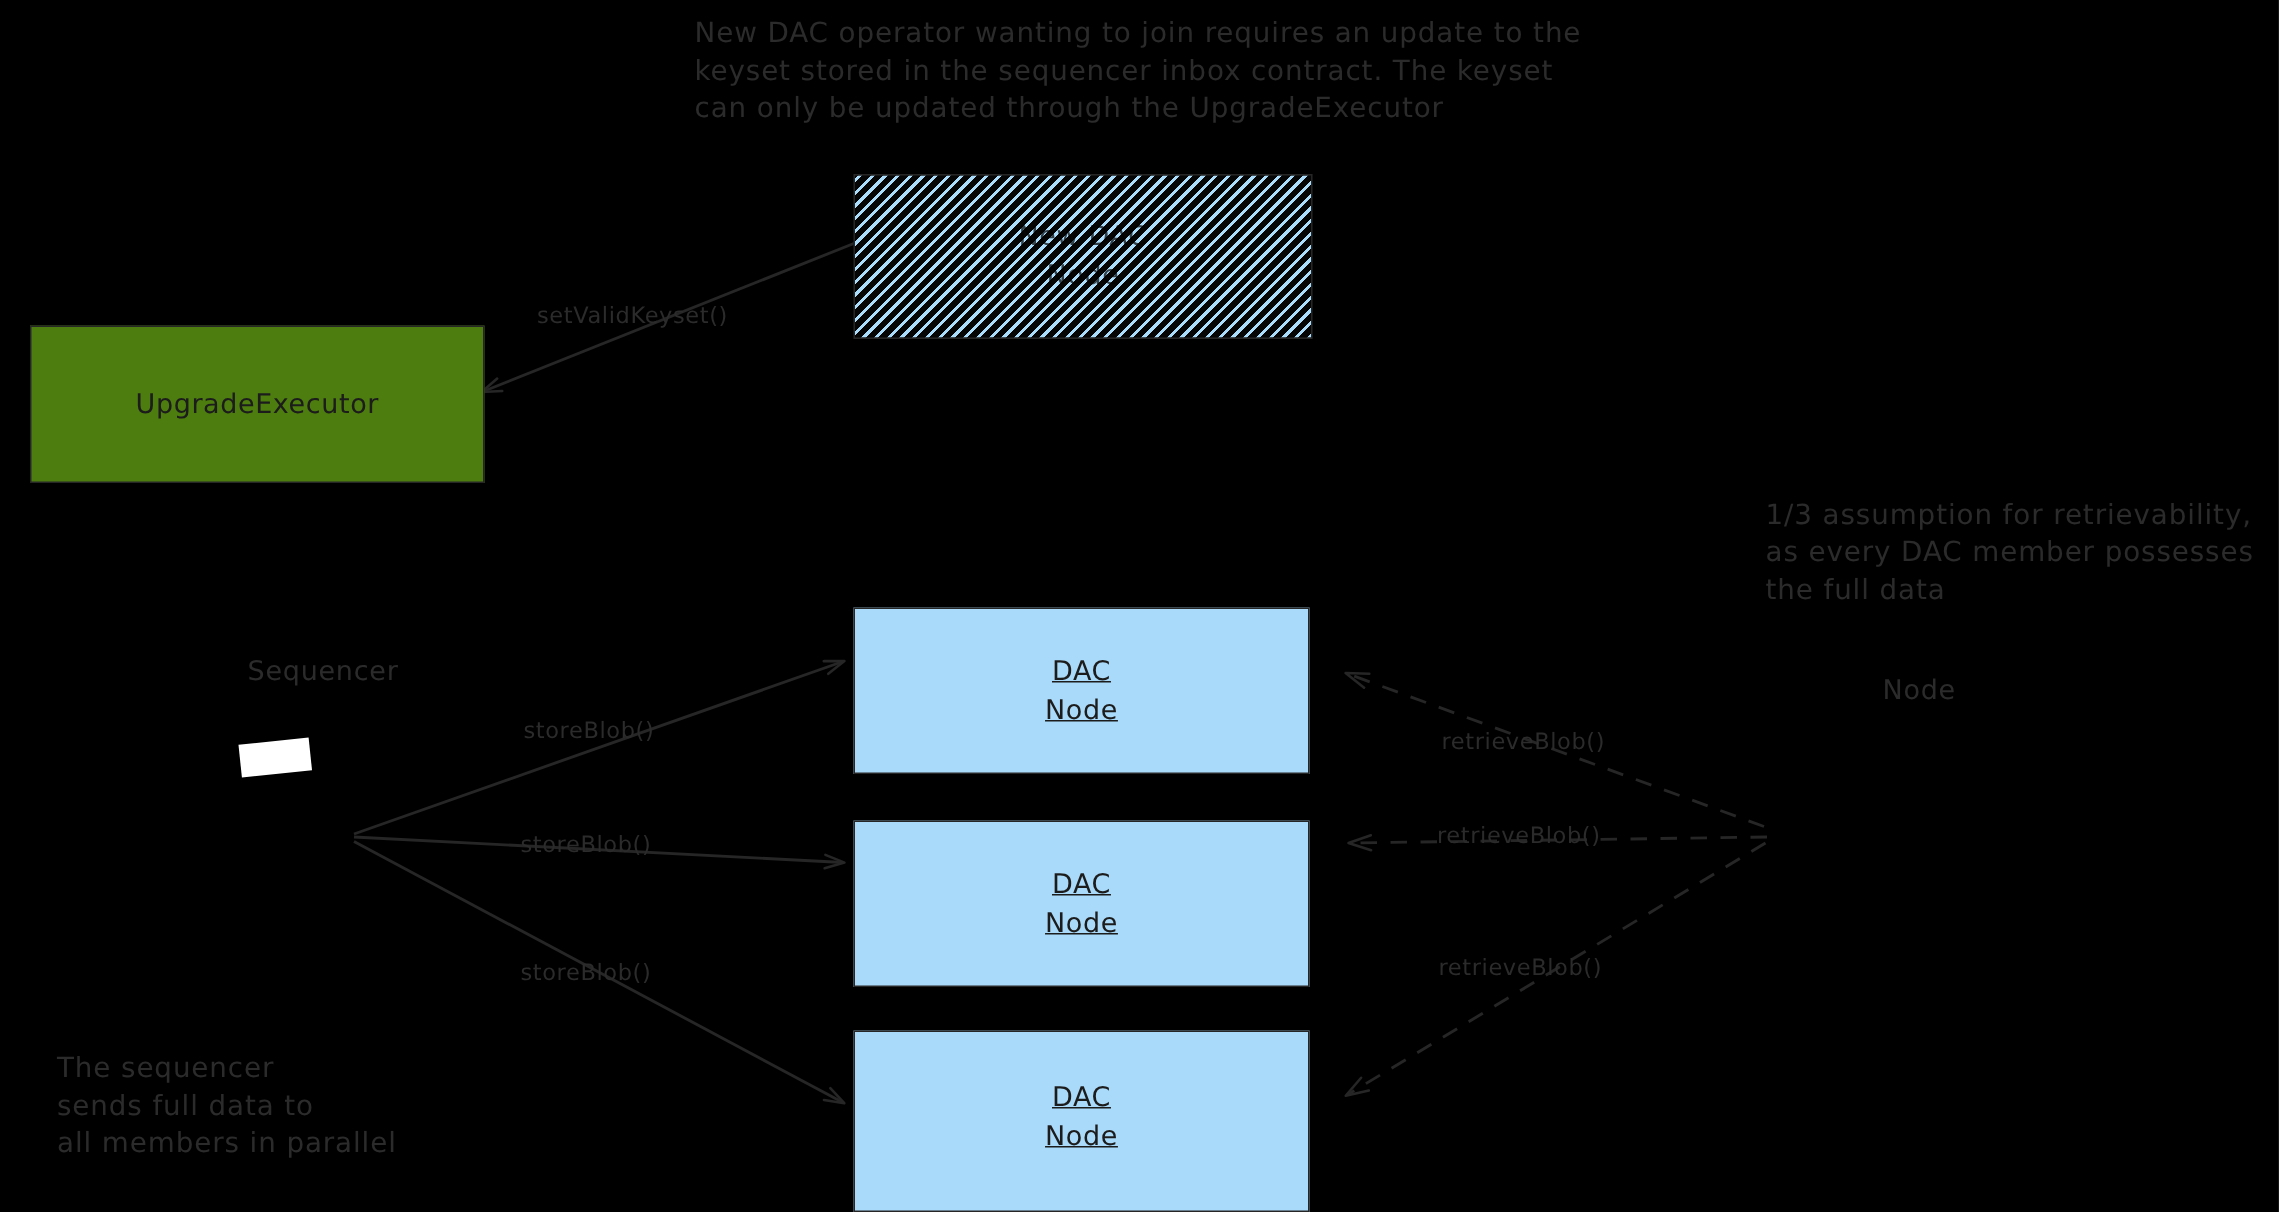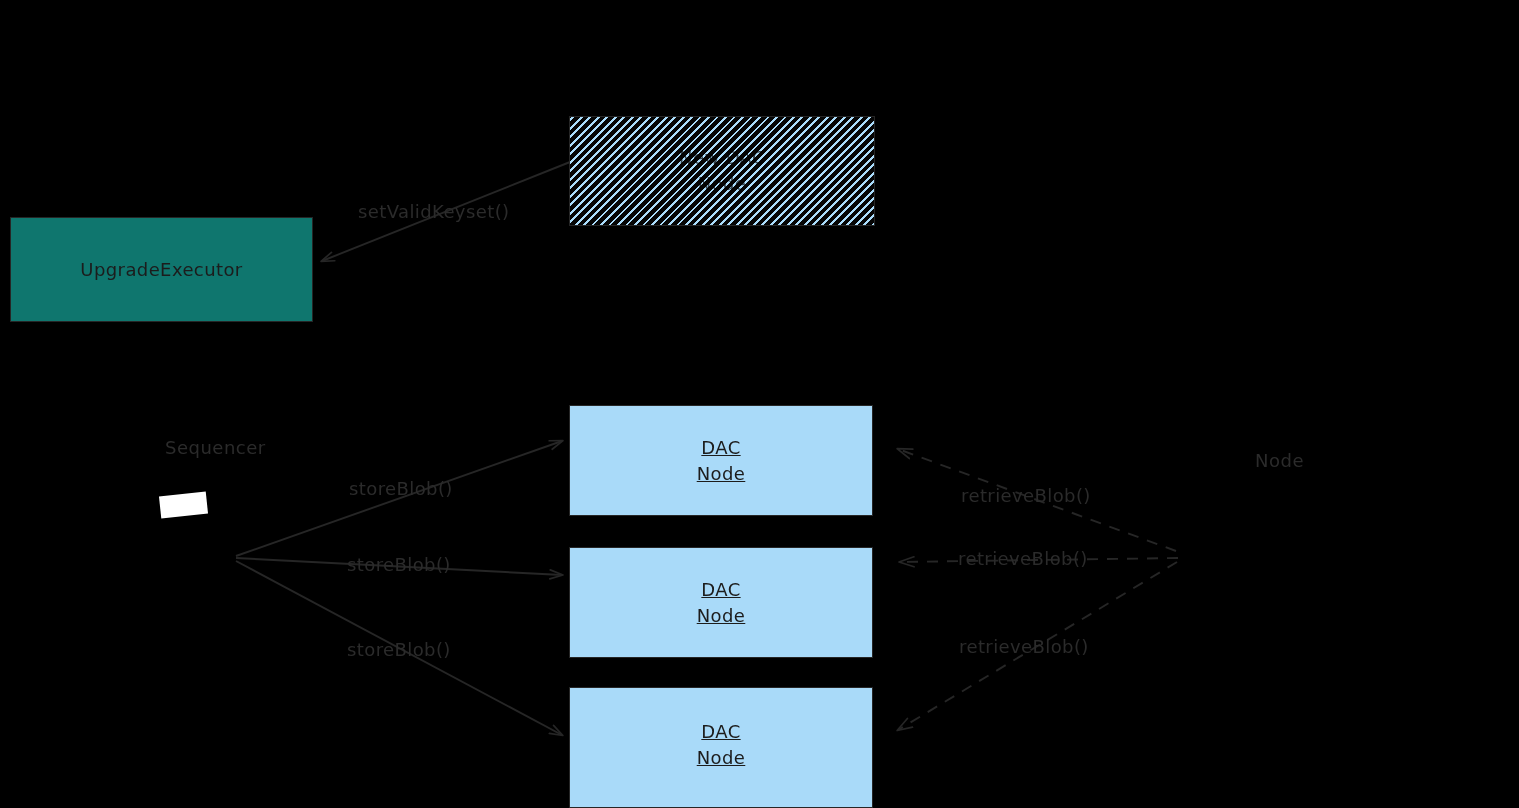--- a/index.html
+++ b/index.html
@@ -29,21 +29,21 @@
     font-family: "DejaVu Sans", sans-serif;
     font-size: 18.5px;
     line-height: 25px;
     letter-spacing: 0.6px;
     white-space: pre;
   }
   .edge-label {
     position: absolute;
     color: #2b2b2b;
     font-family: "DejaVu Sans", sans-serif;
-    font-size: 18px;
+    font-size: 15px;
     letter-spacing: 0.4px;
     white-space: nowrap;
   }
   .node-label {
     position: absolute;
     color: #2b2b2b;
     font-family: "DejaVu Sans", sans-serif;
     font-size: 18px;
     letter-spacing: 0.5px;
     white-space: nowrap;
@@ -55,21 +55,21 @@
     display: flex;
     align-items: center;
     justify-content: center;
     text-align: center;
     color: #1c1c1c;
     font-family: "DejaVu Sans", sans-serif;
     font-size: 18px;
     line-height: 26px;
     letter-spacing: 0.4px;
   }
-  .box-pink { background: #0f766e; }
+  .box-pink { background: #4d7c0f; margin-left: 10px; }
   .box-blue { background: #a9daf9; text-decoration: underline; }
   .box-hatched {
     background-color: #0b0b0b;
     background-image: repeating-linear-gradient(
       -45deg,
       #aadcfb 0px, #aadcfb 2px,
       #050505 2px, #050505 6px
     );
     color: #1a1a1a;
   }
@@ -122,22 +122,31 @@
 
     <g>
       <path d="M1178,558 L900,562" fill="none" stroke="#262626" stroke-width="1.9" stroke-dasharray="11 9" marker-end="url(#ah-dash)"></path>
     </g>
 
     <g>
       <path d="M1177,562 L898,730" fill="none" stroke="#262626" stroke-width="1.9" stroke-dasharray="11 9" marker-end="url(#ah-dash)"></path>
     </g>
   </svg>
 
+  <div class="note" style="left:463px; top:10px;">New DAC operator wanting to join requires an update to the
+keyset stored in the sequencer inbox contract. The keyset
+can only be updated through the UpgradeExecutor</div>
 
+  <div class="note" style="left:1177px; top:331px;">1/3 assumption for retrievability,
+as every DAC member possesses
+the full data</div>
 
+  <div class="note" style="left:38px; top:700px;">The sequencer
+sends full data to
+all members in parallel</div>
 
   <div class="box box-hatched" style="left:569px; top:116px; width:306px; height:110px;">
     <span class="hatch-text two-line">New DAC
 Node</span>
   </div>
 
   <div class="box box-pink" style="left:10px; top:217px; width:303px; height:105px;">
     <span>UpgradeExecutor</span>
   </div>
 

